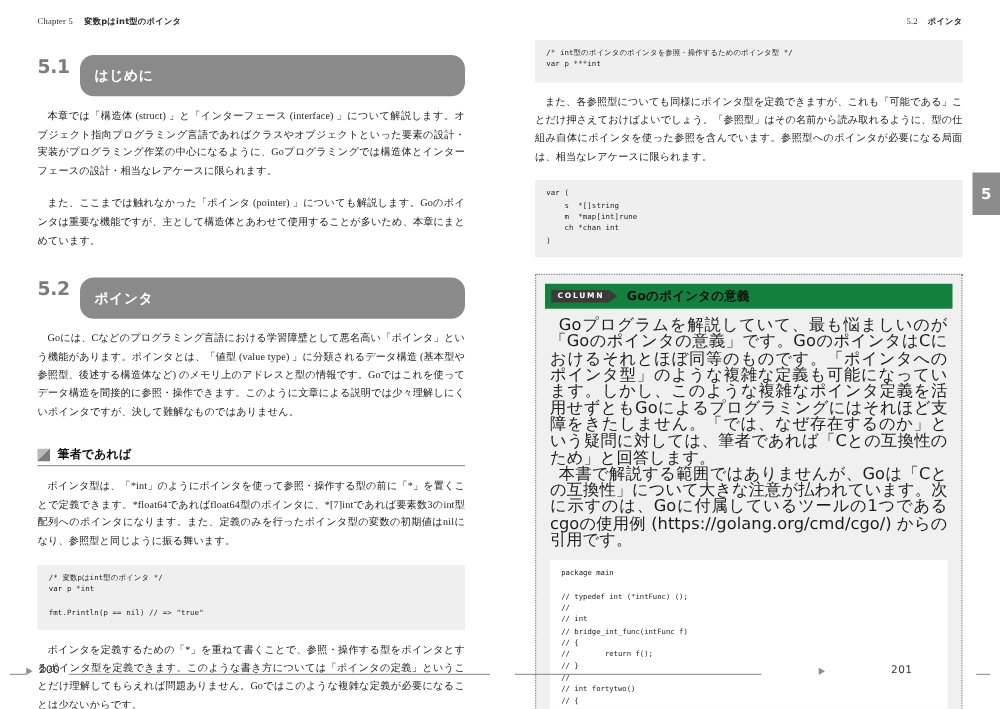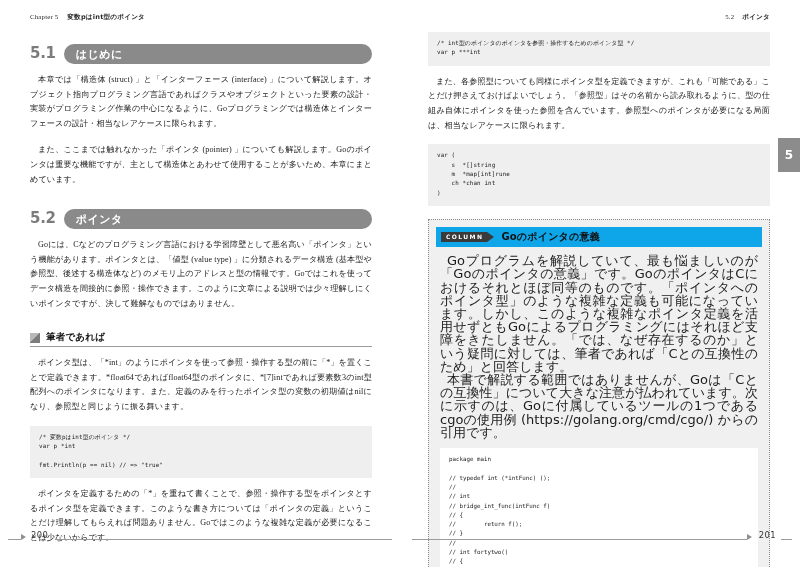--- a/index.html
+++ b/index.html
@@ -65,21 +65,21 @@
     font-weight: bold;
     font-size: 15px;
     color: #7c7c7c;
     letter-spacing: -0.3px;
     margin-right: 8px;
   }
   .sec-head .pill {
     flex: 1;
     background: #8a8a8a;
     border-radius: 11px;
-    height: 20px;
+    height: 33px;
     display: flex;
     align-items: center;
     padding-left: 12px;
     box-sizing: border-box;
   }
   .sec-head .pill span {
     font-family: "DejaVu Sans", sans-serif;
     font-weight: bold;
     font-size: 11px;
     color: #ffffff;
@@ -139,21 +139,21 @@
   
   .column-box {
     margin-top: 13px;
     border: 1.1px dotted #8d8d8d;
     background: #f0f0f0;
     padding: 9px 11px 11px 11px;
   }
   .column-head {
     display: flex;
     align-items: center;
-    background: #0ea5e9;
+    background: #15803d;
     padding: 3px 5px;
     margin: -2px -4px 0 -4px;
   }
   .column-badge {
     position: relative;
     background: #3a3a3a;
     color: #ffffff;
     font-family: "DejaVu Sans", sans-serif;
     font-weight: bold;
     font-size: 6px;
@@ -223,21 +223,21 @@
 
   
   .folio {
     position: absolute;
     bottom: 27px;
     display: flex;
     align-items: flex-end;
     height: 10px;
   }
   .folio-left  { left: 8px; right: 8px; }
-  .folio-right { left: 12px; right: 8px; }
+  .folio-right { left: 12px; right: 8px; gap: 46px; }
   .folio .rule {
     flex: 1;
     height: 0;
     border-top: 0.7px solid #9b9b9b;
   }
   .folio .pageno {
     font-family: "DejaVu Sans", sans-serif;
     font-size: 8.4px;
     color: #333;
     letter-spacing: 0.4px;

